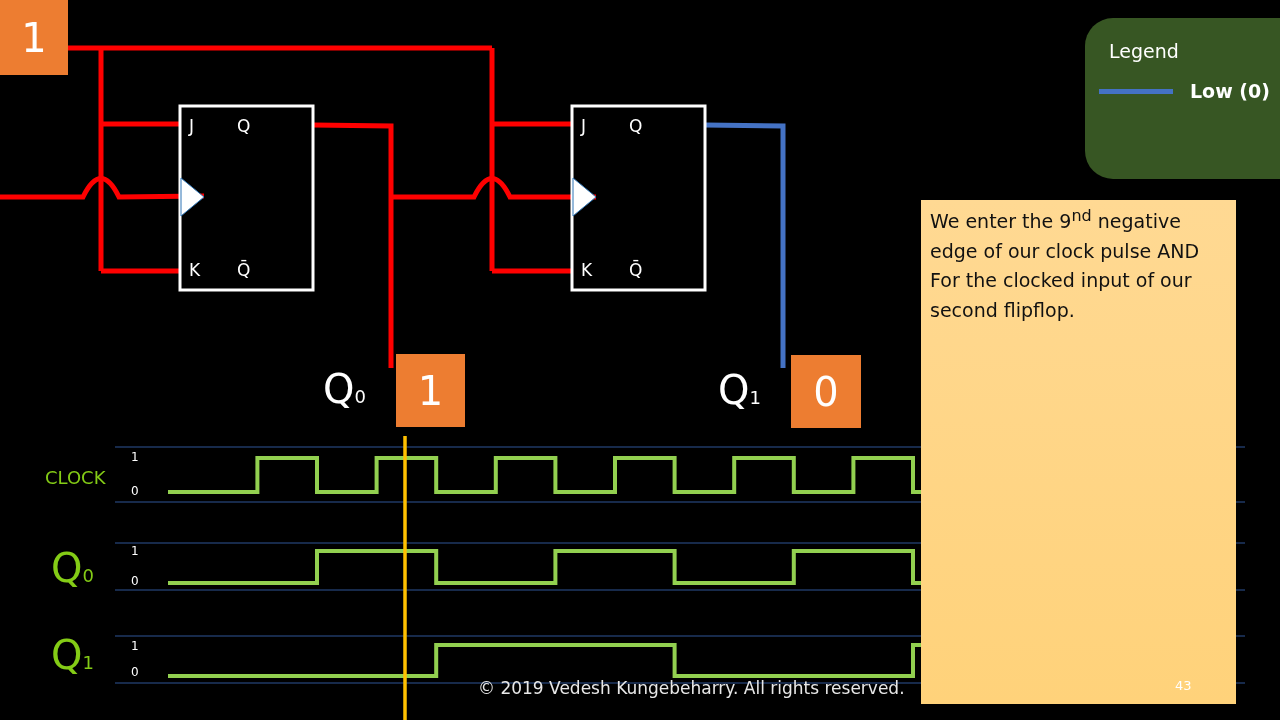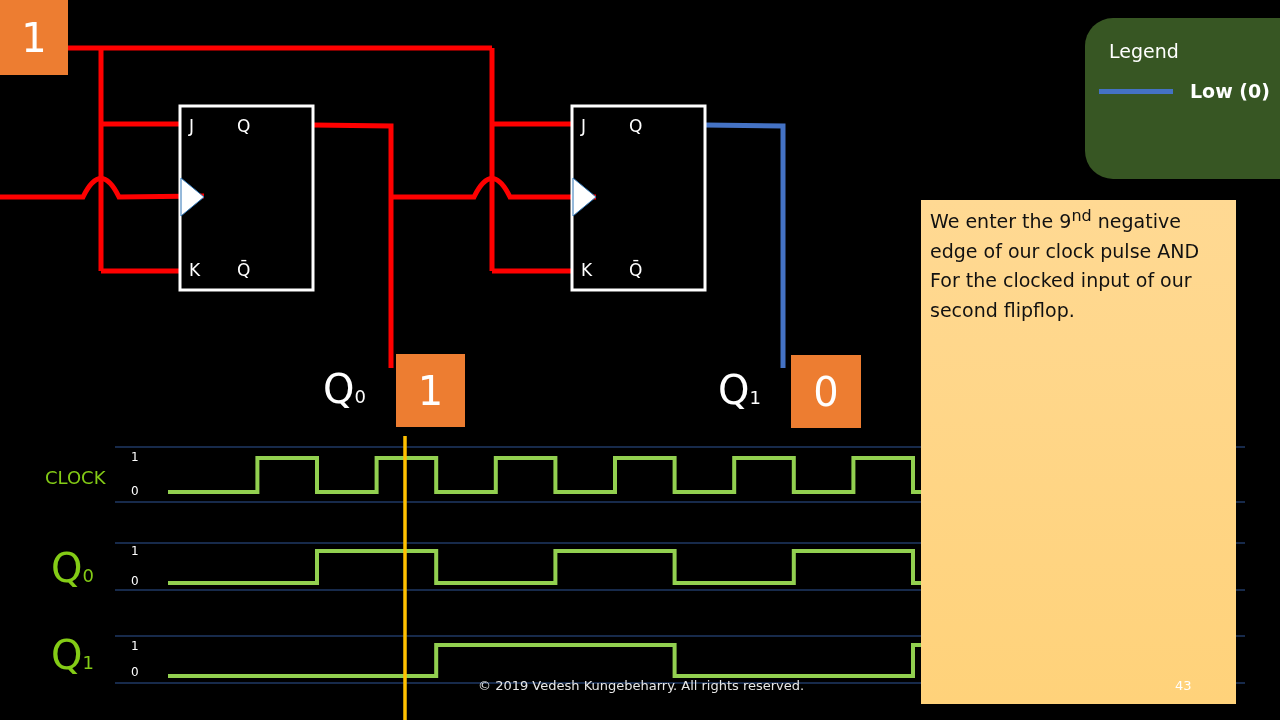--- a/index.html
+++ b/index.html
@@ -16,21 +16,21 @@
   .pin { position:absolute; font-family:"DejaVu Sans", sans-serif; font-size:17px; color:#fff; }
   #legend { position:absolute; left:1041px; top:18px; width:227px; height:161px; background:#375623; border-radius:28px;margin-left:44px; }
   #legend .title { position:absolute; left:24px; top:22px; font-family:"DejaVu Sans", sans-serif; font-size:19px; }
   #legend .row { position:absolute; left:14px; display:flex; align-items:center;font-weight:bold; }
   #legend .swatch { width:74px; height:5px; margin-right:17px; }
   #legend .lbl { font-family:"DejaVu Sans", sans-serif; font-size:19px; }
   #note { position:absolute; left:921px; top:200px; width:315px; height:504px; background:linear-gradient(#FFD993,#FFD27A); }
   #note .text { position:absolute; left:9px; top:7px; width:300px; color:#111; font-family:"DejaVu Sans", sans-serif; font-size:19px; line-height:29.5px; }
   #note .text sup { font-size:16px; line-height:0; }
   #slide-number { position:absolute; left:1167px; top:678px; font-size:13px; color:#fff; font-family:"DejaVu Sans", sans-serif;margin-left:8px; }
-  #copyright { position:absolute; left:478px; top:678px; font-size:13px; color:#e8e8e8; font-family:"DejaVu Sans", sans-serif; }
+  #copyright { position:absolute; left:478px; top:678px; font-size:17px; color:#e8e8e8; font-family:"DejaVu Sans", sans-serif; }
   .row-label { position:absolute; font-family:"DejaVu Sans", sans-serif; color:#84cc16; }
   #clock-label { left:45px; top:467px; font-size:18px; }
   #q0-row-label { left:51px; top:548px; font-size:40px; line-height:1; }
   #q1-row-label { left:51px; top:635px; font-size:40px; line-height:1; }
   .row-label sub { font-size:18px; vertical-align:baseline; }
   .tick { position:absolute; font-size:12px; color:#fff; font-family:"DejaVu Sans", sans-serif; }
 </style>
 </head>
 <body>
 

